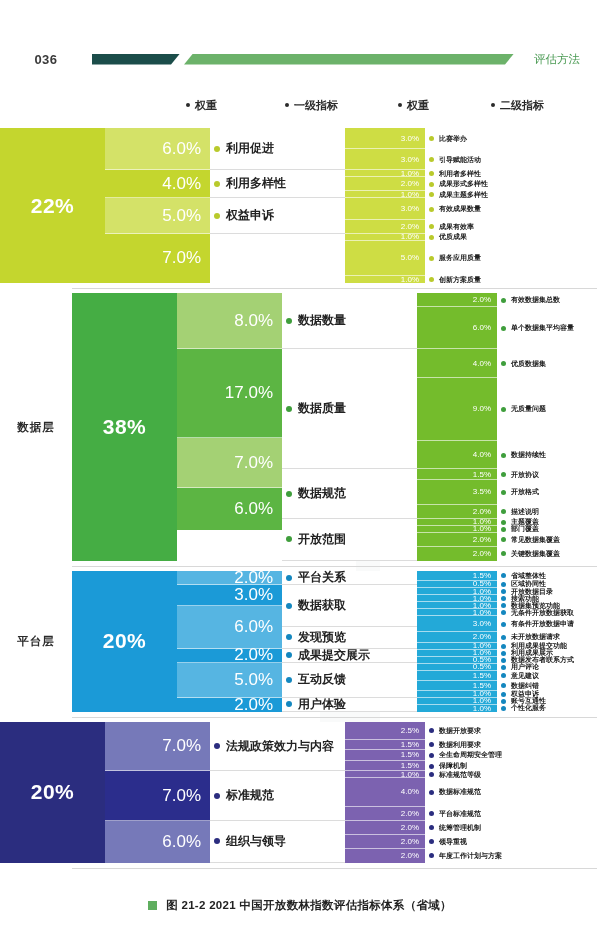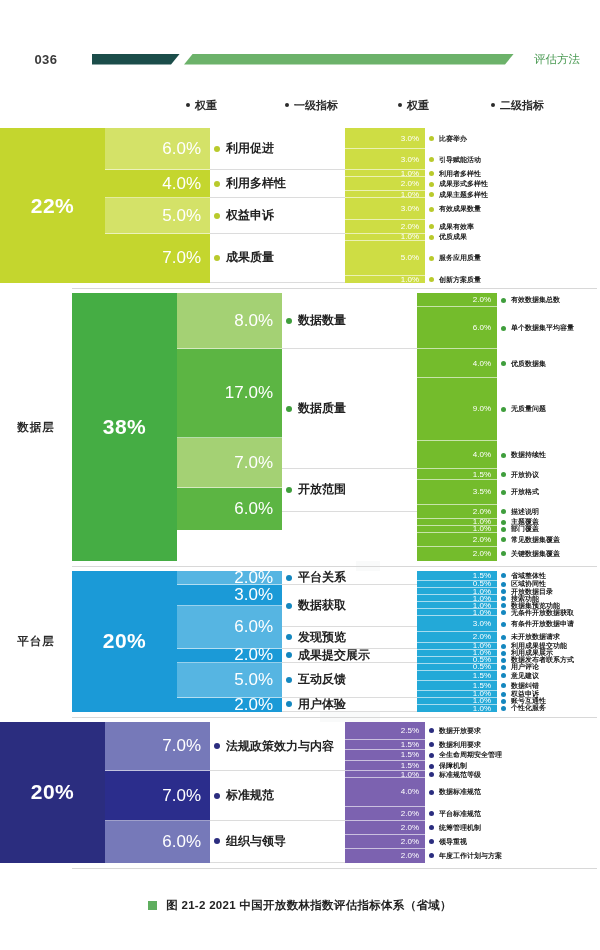--- a/index.html
+++ b/index.html
@@ -113,24 +113,20 @@
             <span>利用促进</span>
           </div>
           <div class="namecell" style="height: 28.2px;">
             <span class="bullet" style="background: rgb(185, 202, 44);"></span>
             <span>利用多样性</span>
           </div>
           <div class="namecell" style="height: 35.25px;">
             <span class="bullet" style="background: rgb(185, 202, 44);"></span>
             <span>权益申诉</span>
           </div>
-          <div class="namecell" style="height: 49.35px;">
-            <span class="bullet" style="background: rgb(185, 202, 44);"></span>
-            <span>成果质量</span>
-          </div>
         </div>
         <div class="l2col">
           <div class="l2cell" style="height: 21.15px; background: rgb(206, 221, 68);">3.0%</div>
           <div class="l2cell" style="height: 21.15px; background: rgb(206, 221, 68);">3.0%</div>
           <div class="l2cell" style="height: 7.05px; background: rgb(206, 221, 68);">1.0%</div>
           <div class="l2cell" style="height: 14.1px; background: rgb(206, 221, 68);">2.0%</div>
           <div class="l2cell" style="height: 7.05px; background: rgb(206, 221, 68);">1.0%</div>
           <div class="l2cell" style="height: 21.15px; background: rgb(206, 221, 68);">3.0%</div>
           <div class="l2cell" style="height: 14.1px; background: rgb(206, 221, 68);">2.0%</div>
           <div class="l2cell" style="height: 7.05px; background: rgb(206, 221, 68);">1.0%</div>
@@ -191,20 +187,24 @@
           <div class="l1cell" style="height: 42.3px; background: rgb(92, 181, 67);">6.0%</div>
         </div>
         <div class="namecol">
           <div class="namecell" style="height: 56.4px;">
             <span class="bullet" style="background: rgb(63, 158, 60);"></span>
             <span>数据数量</span>
           </div>
           <div class="namecell" style="height: 119.85px;">
             <span class="bullet" style="background: rgb(63, 158, 60);"></span>
             <span>数据质量</span>
+          </div>
+          <div class="namecell" style="height: 49.35px;">
+            <span class="bullet" style="background: rgb(63, 158, 60);"></span>
+            <span>数据规范</span>
           </div>
           <div class="namecell" style="height: 42.3px;">
             <span class="bullet" style="background: rgb(63, 158, 60);"></span>
             <span>开放范围</span>
           </div>
         </div>
         <div class="l2col">
           <div class="l2cell" style="height: 14.1px; background: rgb(116, 188, 44);">2.0%</div>
           <div class="l2cell" style="height: 42.3px; background: rgb(116, 188, 44);">6.0%</div>
           <div class="l2cell" style="height: 28.2px; background: rgb(116, 188, 44);">4.0%</div>

